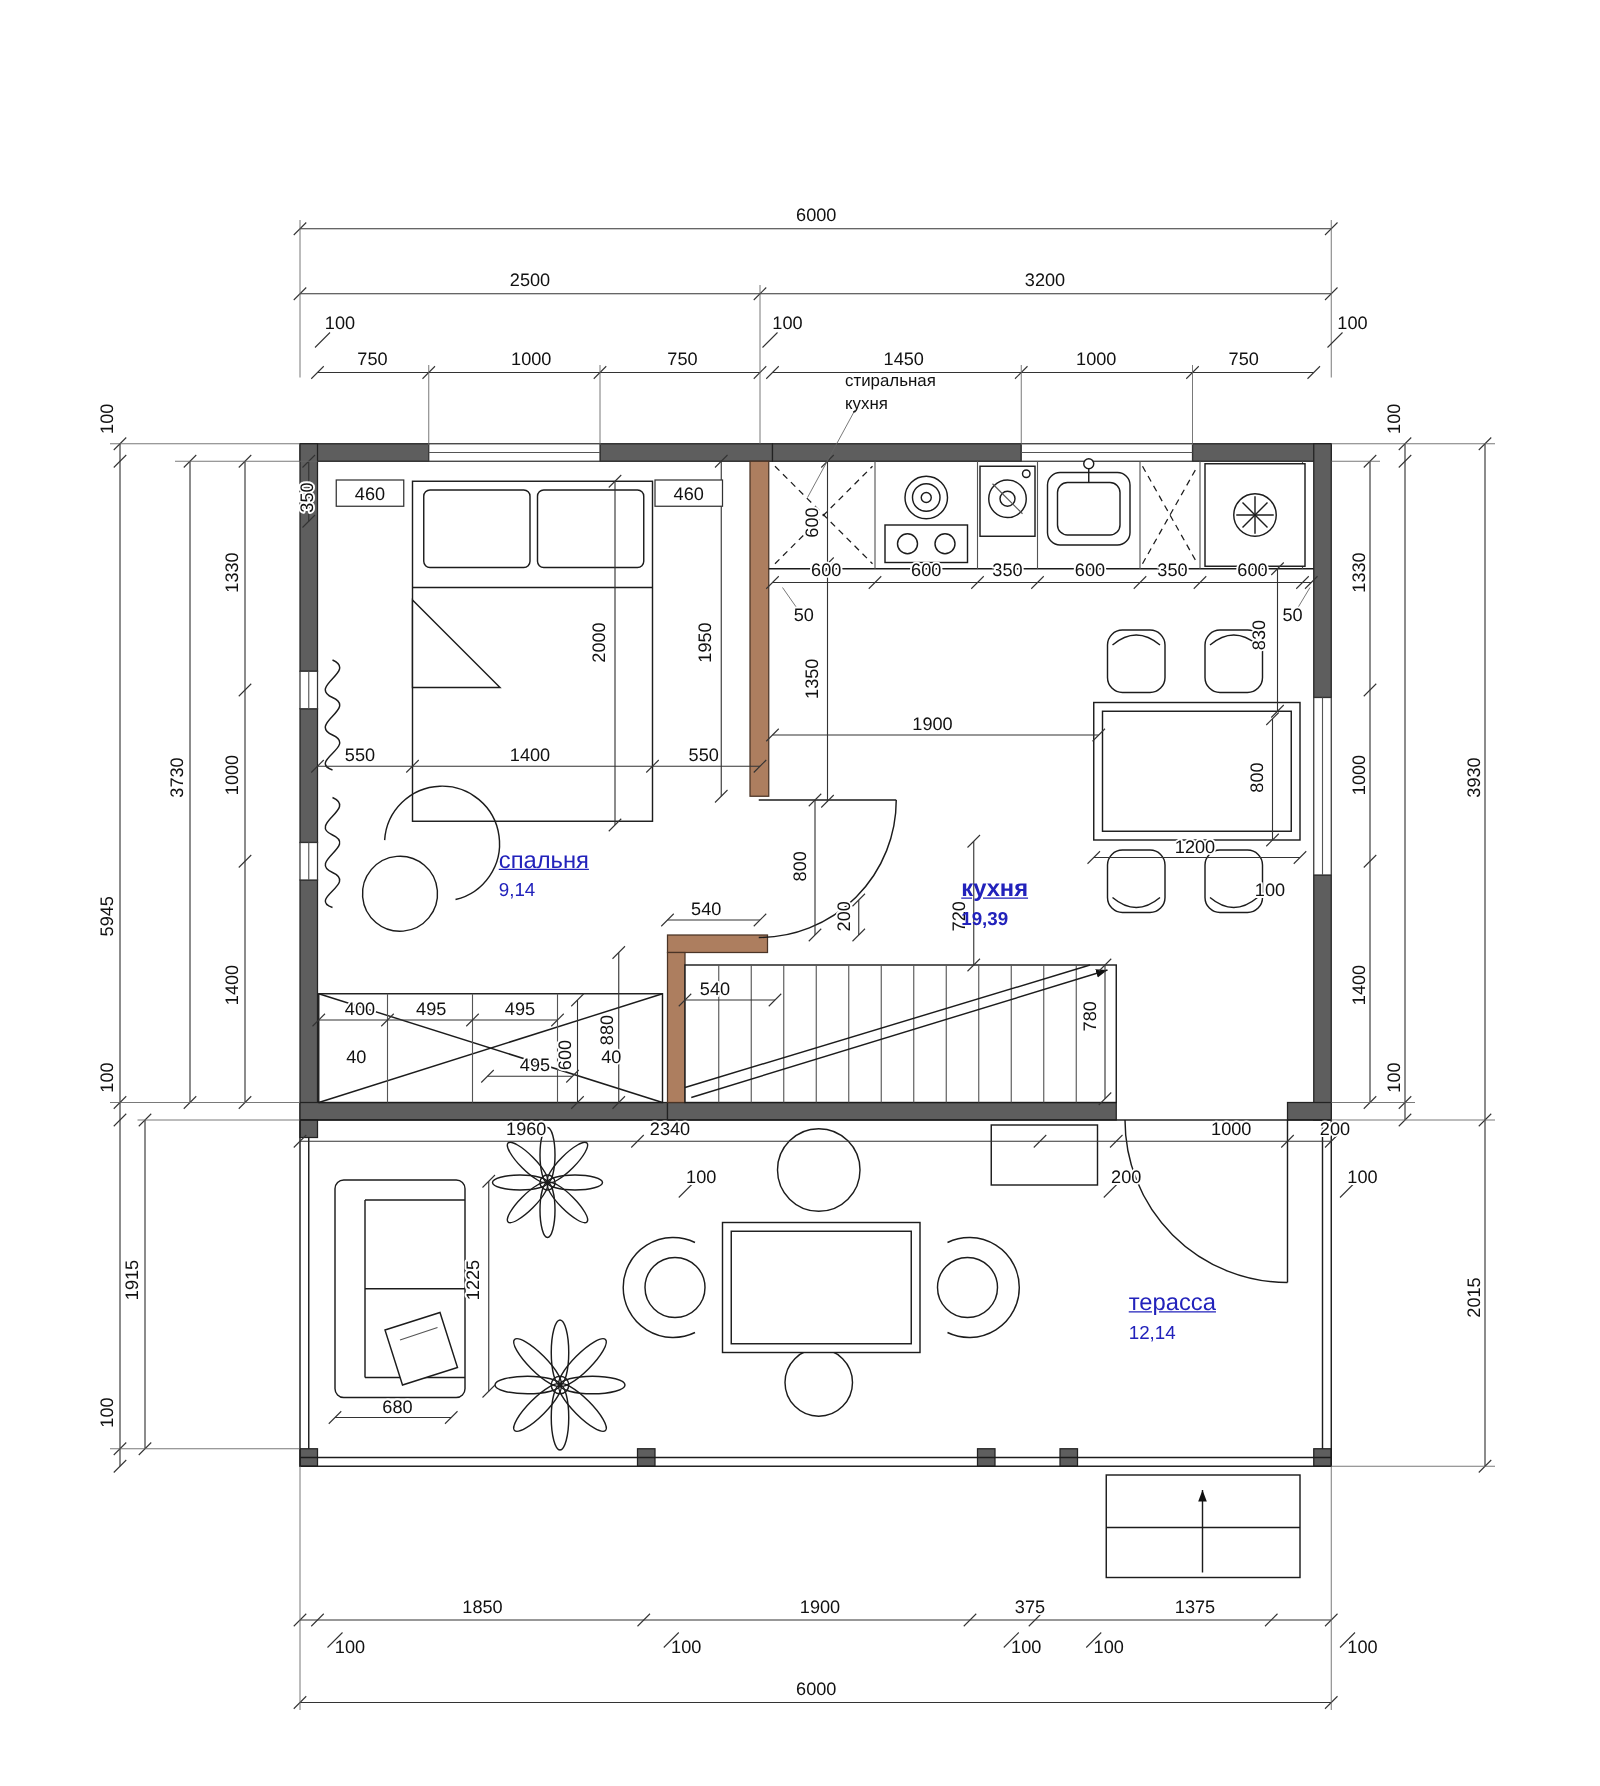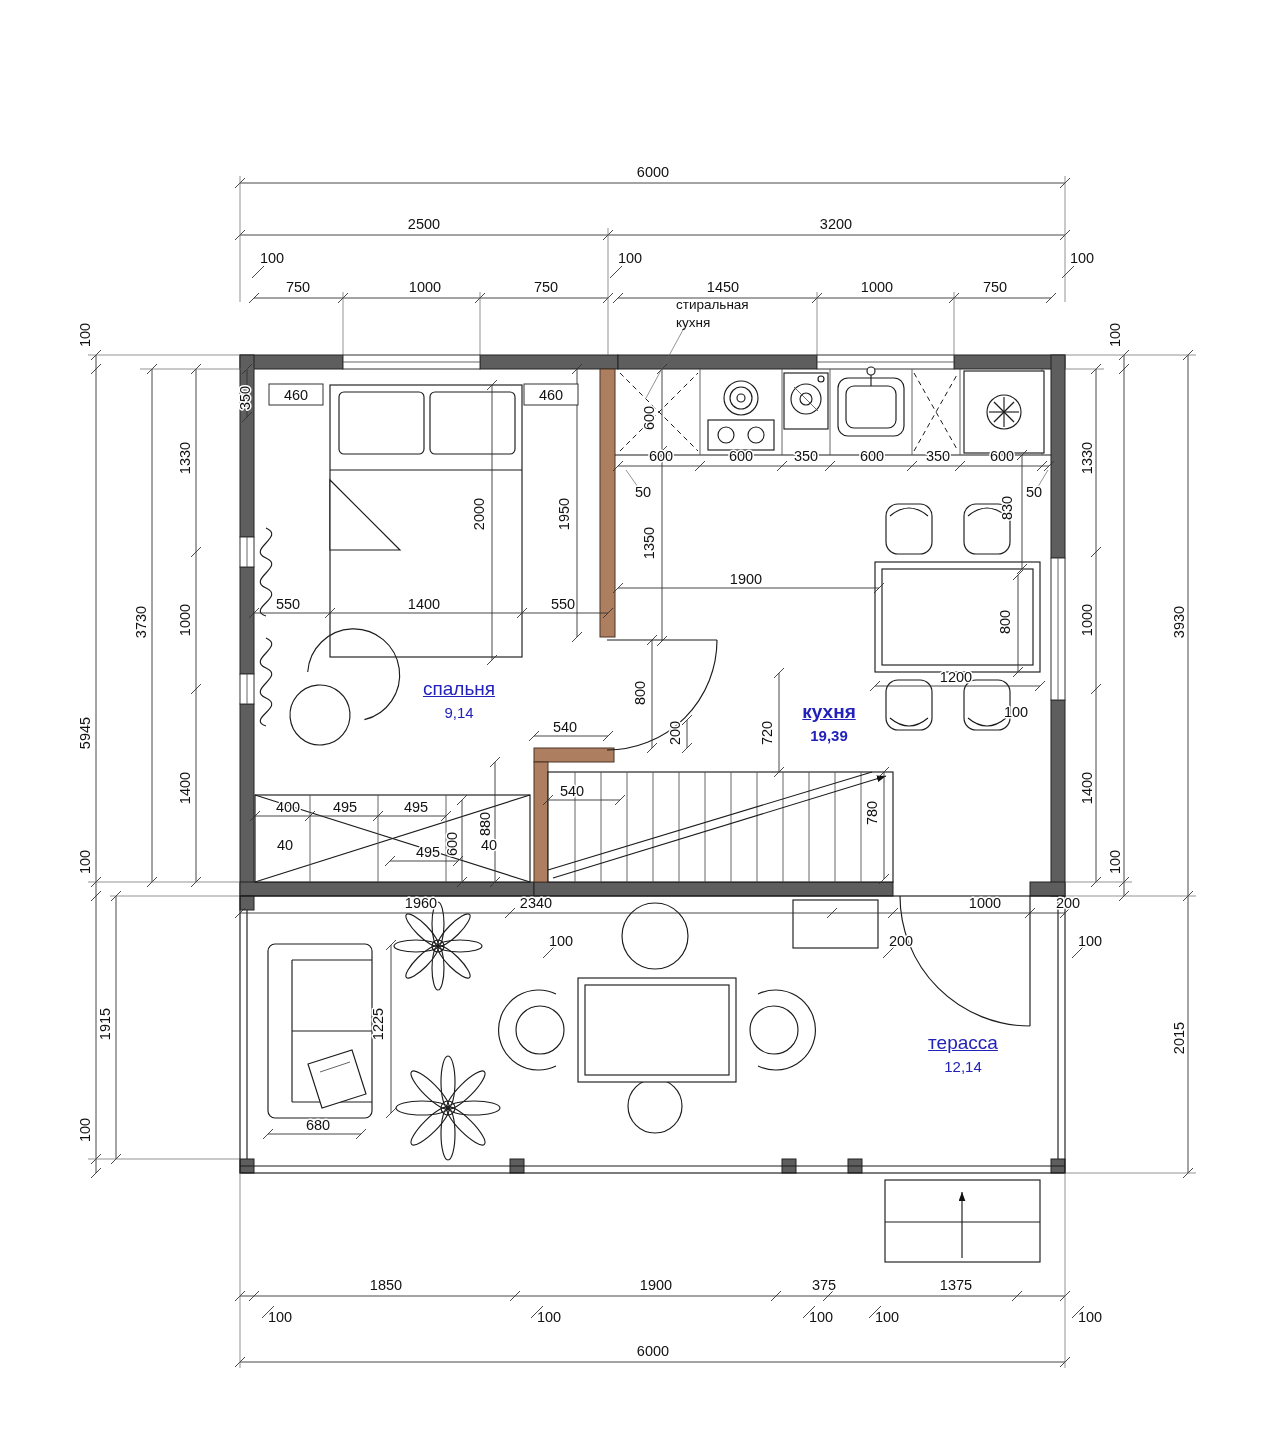--- a/index.html
+++ b/index.html
@@ -13,21 +13,21 @@
   .thin{stroke:#555;stroke-width:.9;fill:none;}
   .furn{stroke:var(--line,#1c1c1c);stroke-width:1.15;fill:none;}
   .fur{stroke:var(--line,#1c1c1c);stroke-width:1.15;fill:#fff;}
   .dash{stroke:var(--line,#1c1c1c);stroke-width:1;fill:none;stroke-dasharray:5 4;}
   .dim-ln{stroke:#333;stroke-width:.9;fill:none;}
   .dim-ext{stroke:#666;stroke-width:.7;fill:none;}
   .dim-box{fill:#fff;stroke:#333;stroke-width:1;}
   text.dim{font:14.5px "Liberation Sans",sans-serif;fill:#111;
            paint-order:stroke;stroke:#fff;stroke-width:3px;stroke-linejoin:round;}
   
-  .room-label{position:absolute;text-align:center;color:var(--label_blue,#2222bb);}
+  .room-label{position:absolute;text-align:left;color:var(--label_blue,#2222bb);}
   .room-name{font-size:19px;text-decoration:underline;}
   .room-area{font-size:15px;margin-top:4px;}
   .note{position:absolute;font-size:13.5px;color:#111;line-height:1.3;}
 </style>
 </head>
 <body style="--bg: #ffffff; --wall_gray: #5e5e5e; --partition_brown: #ad7e5f; --line: #1c1c1c; --label_blue: #2222bb;">
 
 <div class="canvas">
 
 <svg width="1280" height="1429" viewBox="0 0 1280 1429">

